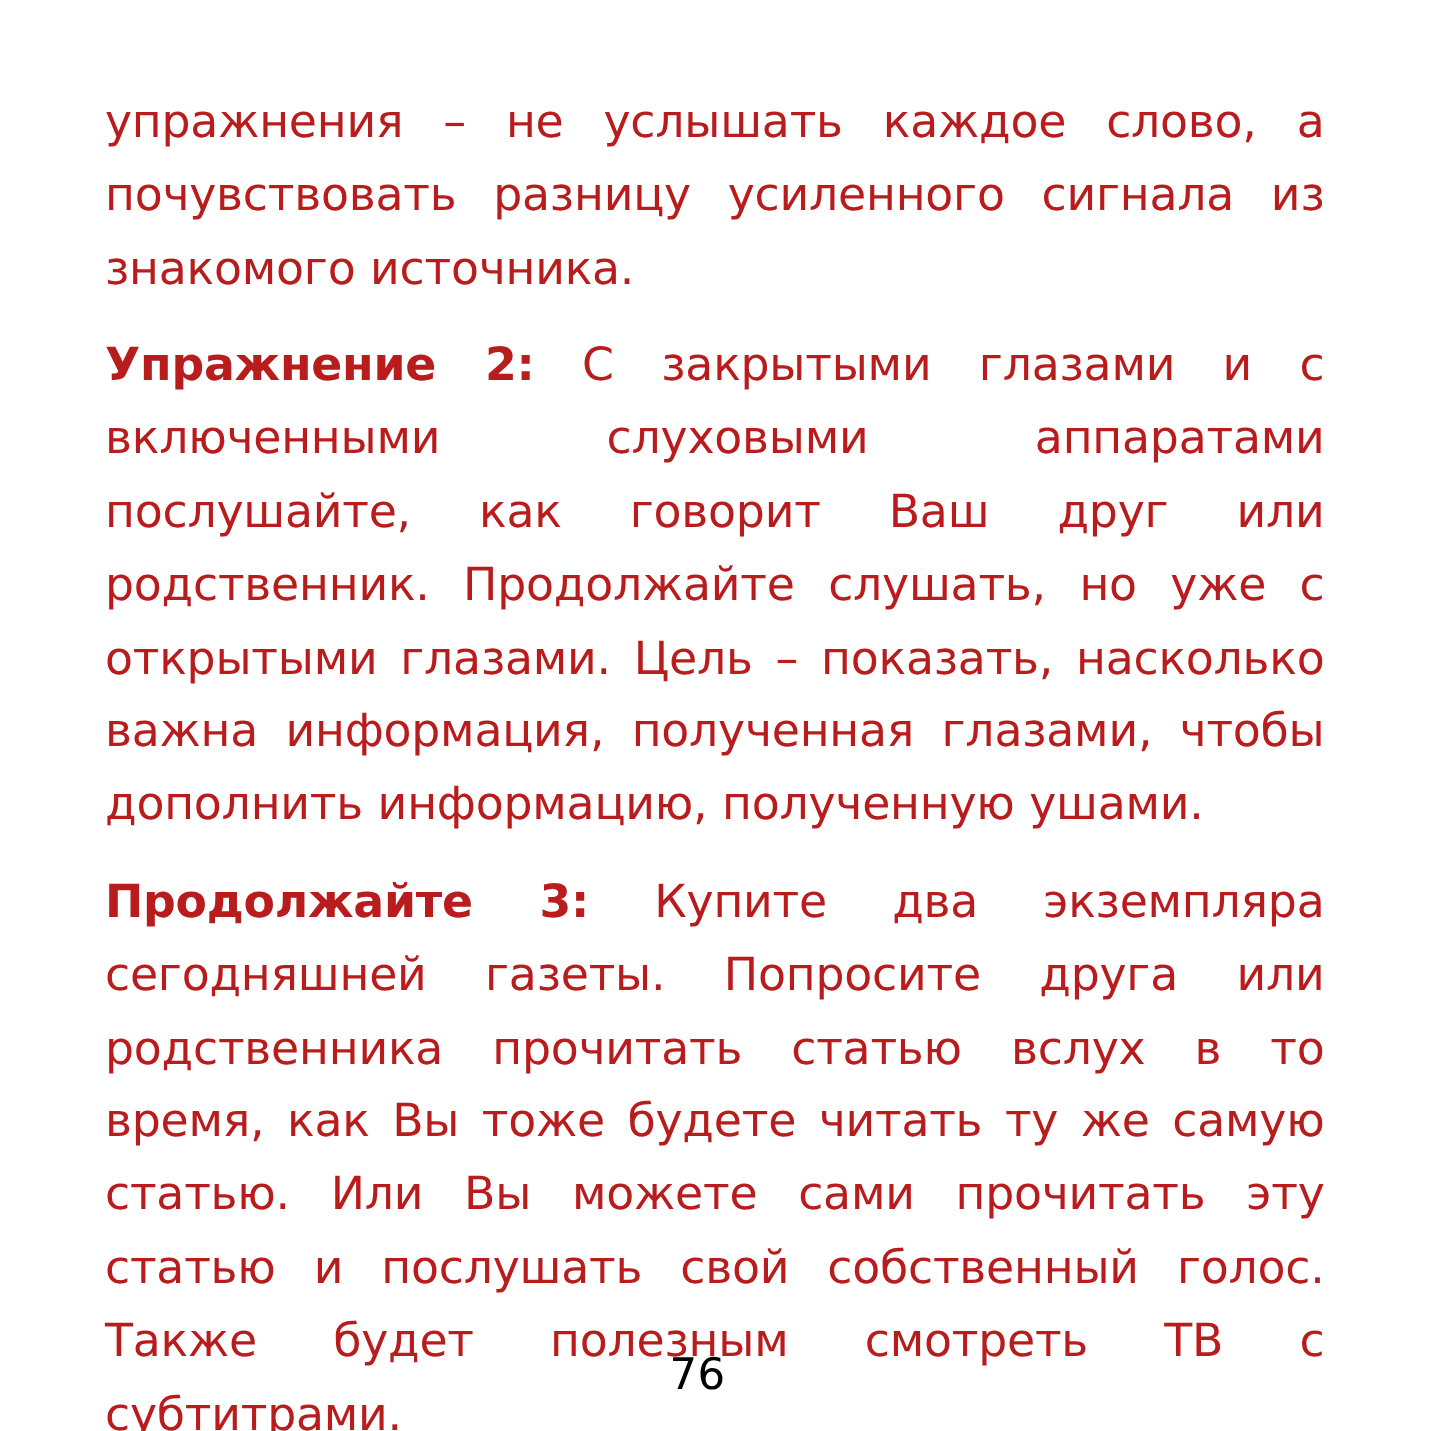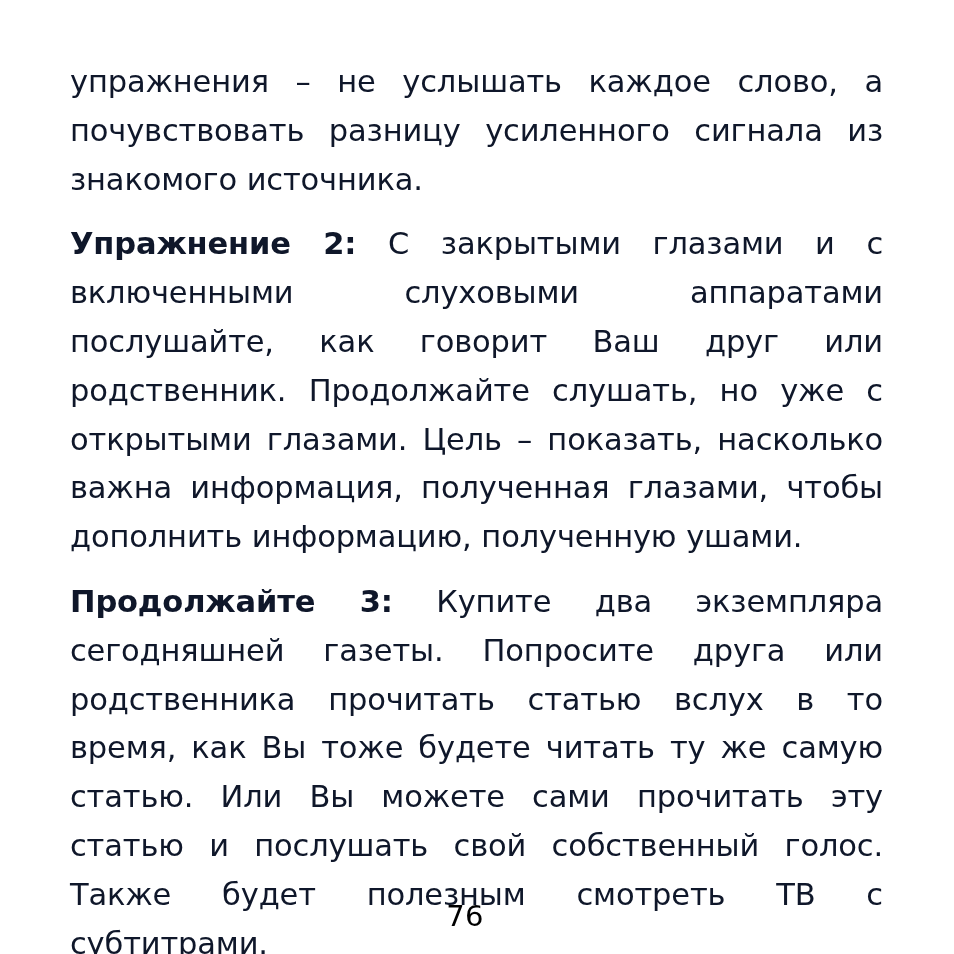--- a/index.html
+++ b/index.html
@@ -35,21 +35,21 @@
 
   .para {
     text-align: justify;
     text-justify: inter-word;
     font-size: 30.5px;
     line-height: 48.8px;
     letter-spacing: -0.15px;
     word-spacing: 0.2px;
     margin: 0 0 16px 0;
     hyphens: manual;
-    color: #0f172a;
+    color: #b91c1c;
   }
 
   .para:last-of-type {
     margin-bottom: 0;
   }
 
   
   .para > .lbl {
     font-weight: 700;
     margin-top: 48px;

